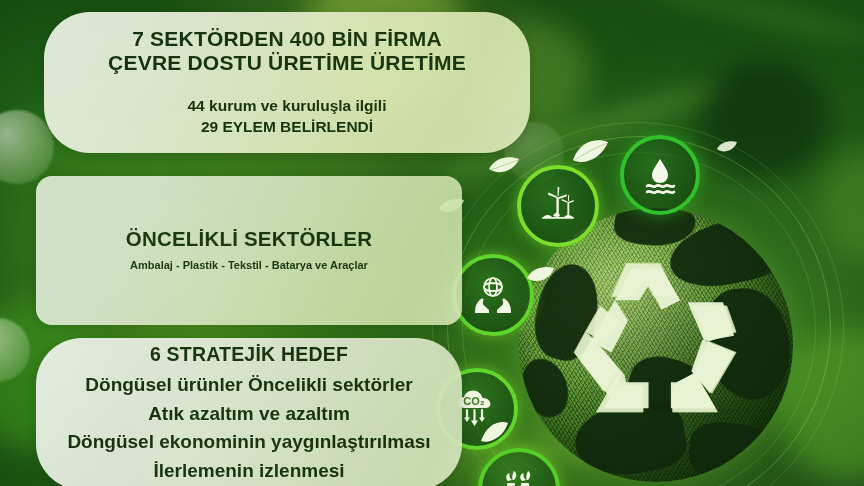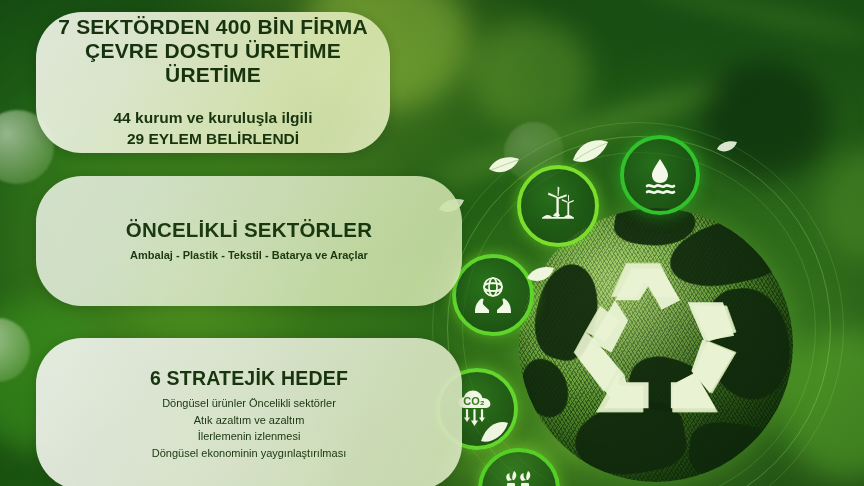--- a/index.html
+++ b/index.html
@@ -30,41 +30,42 @@
   
   .card{
     position:absolute;
     border-radius:46px;
     box-shadow:0 2px 14px rgba(0,0,0,0.18);
     display:flex;flex-direction:column;align-items:center;justify-content:center;
     text-align:center;
     color:#16300e;
   }
   #card1{
-    left:36px;top:12px;width:354px;height:141px;
+    left:44px;top:12px;width:486px;height:141px;
     background:linear-gradient(118deg,#eef3e6 0%,#e9f0dd 22%,#e3ecc9 46%,#dde8b7 66%,#d7e5ae 82%,#dfe9bd 100%);
     opacity:0.93;
   }
   #card2{
-    left:36px;top:176px;width:426px;height:130px;
+    left:36px;top:176px;width:426px;height:149px;
     background:linear-gradient(118deg,#eaf1e4 0%,#e4eddb 24%,#dde9c9 48%,#d5e6b6 70%,#cfe3ab 88%,#d9e8bb 100%);
     opacity:0.88;
+    border-radius:16px;
   }
   #card3{
     left:36px;top:338px;width:426px;height:152px;
     background:linear-gradient(118deg,#f0f3ed 0%,#e9eee2 26%,#e1e9d4 52%,#d9e5c4 74%,#d3e2b9 92%,#dbe7c6 100%);
     opacity:0.93;
   }
   .c-title{font-weight:bold;letter-spacing:0.2px;line-height:1.14;}
   #card1 .c-title{font-size:21px;}
   #card1 .c-sub{font-size:15.5px;line-height:1.35;margin-top:21px;font-weight:600;}
   #card2 .c-title{font-size:20.5px;margin-bottom:7px;}
   #card2 .c-sub{font-size:11px;line-height:1.45;font-weight:600;}
   #card3 .c-title{font-size:19.5px;margin-bottom:6px;}
-  #card3 .c-sub{font-size:11px;line-height:1.5;font-weight:400;}
+  #card3 .c-sub{font-size:19px;line-height:1.5;font-weight:700;}
   .c-sub span{display:block;}
 
   
   #globe-wrap{position:absolute;left:505px;top:196px;width:300px;height:300px;}
   #globe{
     position:absolute;left:14px;top:12px;width:274px;height:274px;border-radius:50%;
     background:
       radial-gradient(circle at 34% 28%, rgba(220,240,170,0.38) 0%, rgba(220,240,170,0) 48%),
       radial-gradient(circle at 72% 76%, rgba(5,28,5,0.55) 0%, rgba(5,28,5,0) 62%),
       repeating-linear-gradient(58deg, rgba(18,58,14,0.55) 0px, rgba(18,58,14,0.55) 1px, rgba(110,170,50,0) 1px, rgba(110,170,50,0) 3px),
@@ -272,18 +273,18 @@
     </div>
   </div>
 
   <div class="card" id="card3">
     <div class="c-title">
       <div>6 STRATEJİK HEDEF</div>
     </div>
     <div class="c-sub">
       <span>Döngüsel ürünler Öncelikli sektörler</span>
       <span>Atık azaltım ve azaltım</span>
+      <span>Döngüsel ekonominin yaygınlaştırılması</span>
       <span>İlerlemenin izlenmesi</span>
-      <span>Döngüsel ekonominin yaygınlaştırılması</span>
     </div>
   </div>
 
 </div>
 
 </body></html>

